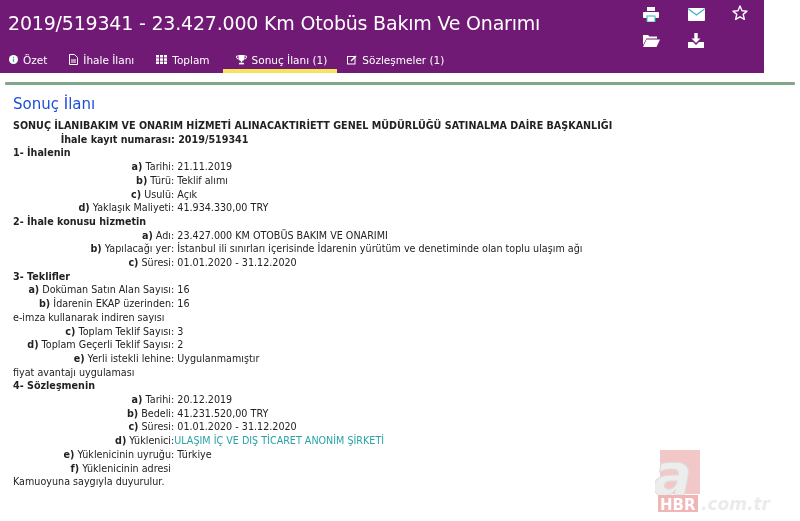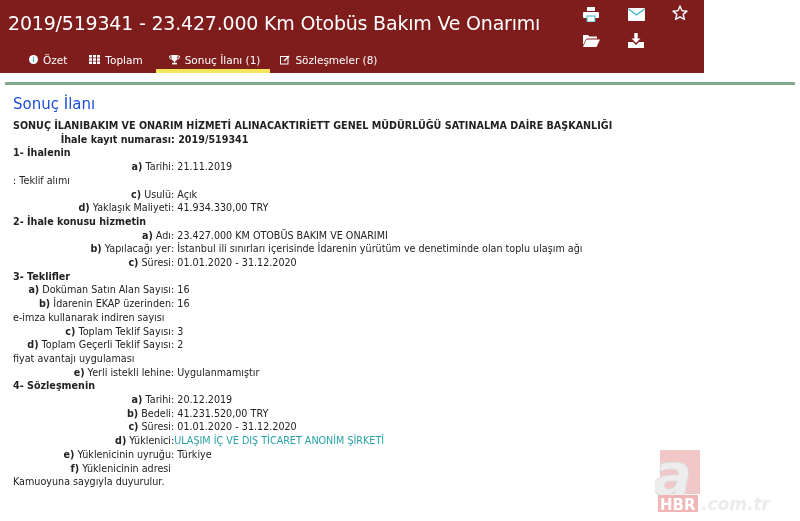--- a/index.html
+++ b/index.html
@@ -1,21 +1,21 @@
 <!DOCTYPE html>
 <html><head>
 <meta charset="utf-8">
 <style>
   * { box-sizing: border-box; margin: 0; padding: 0; }
   html, body { width: 800px; height: 521px; background: #ffffff; overflow: hidden; }
   body { font-family: "DejaVu Sans", "Liberation Sans", sans-serif; color: #333; position: relative; }
 
-  .header { position: absolute; left: 0; top: 0; width: 704px; height: 73px; background: #7f1d1d; }
+  .header { position: absolute; left: 0; top: 0; width: 764px; height: 73px; background: #701a75; }
   .title { position: absolute; left: 8px; top: 12px; font-size: 19px; color: #ffffff; letter-spacing: -0.2px; white-space: nowrap; }
-  .tabs { position: absolute; left: 0; top: 46px; height: 27px; display: flex; padding-left: 20px; }
+  .tabs { position: absolute; left: 0; top: 46px; height: 27px; display: flex; }
   .tab { position: relative; height: 27px; display: flex; align-items: center; padding: 0 9px; font-size: 10.5px; color: #ffffff; white-space: nowrap; cursor: pointer; }
   .tab .ic { margin-right: 5px; font-size: 10px; display: inline-flex; align-items: center; }
   .tab.active::after { content: ""; position: absolute; left: 0; right: 0; bottom: 0; height: 4px; background: #f4e55b; }
   .hdr-icons { position: absolute; right: 0; top: 0; width: 150px; height: 73px; }
   .hicon { position: absolute; width: 20px; height: 20px; display: flex; align-items: center; justify-content: center; cursor: pointer; }
 
   .content { position: absolute; left: 5px; top: 82px; width: 790px; }
   .sep { height: 3px; background: #7fa88a; border-radius: 1px; }
   .page-title { margin: 10px 0 0 8px; font-size: 15px; color: #1d4ed8; }
   .body-txt { margin: 6px 0 0 8px; font-size: 9.6px; line-height: 13.7px; color: #222; text-align: right; }
@@ -37,20 +37,29 @@
   <div class="tabs">
     <div class="tab">
       <span class="ic">
         <svg width="9" height="9" viewBox="0 0 10 10">
             <circle cx="5" cy="5" r="5" fill="#fff"></circle>
             <rect x="4.3" y="4" width="1.4" height="4" fill="#35b8bd"></rect>
             <circle cx="5" cy="2.6" r="0.8" fill="#35b8bd"></circle>
           </svg>
       </span>
       <span>Özet</span>
+    </div>
+    <div class="tab" style="padding-left:13px">
+      <span class="ic">
+        <svg width="9" height="11" viewBox="0 0 9 11">
+            <path d="M0.5 0.5h5l3 3v7h-8z" fill="none" stroke="#fff"></path>
+            <path d="M2 6h5M2 8h5" stroke="#fff"></path>
+          </svg>
+      </span>
+      <span>İhale İlanı</span>
     </div>
     <div class="tab" style="padding-left:13px">
       <span class="ic">
         <svg width="11" height="9" viewBox="0 0 11 9">
             <g fill="#fff">
               <rect x="0" y="0" width="3" height="2.5"></rect>
               <rect x="4" y="0" width="3" height="2.5"></rect>
               <rect x="8" y="0" width="3" height="2.5"></rect>
               <rect x="0" y="3.3" width="3" height="2.5"></rect>
               <rect x="4" y="3.3" width="3" height="2.5"></rect>
@@ -74,21 +83,21 @@
       </span>
       <span>Sonuç İlanı (1)</span>
     </div>
     <div class="tab" style="padding-left:10px">
       <span class="ic">
         <svg width="10" height="10" viewBox="0 0 10 10">
             <rect x="0.5" y="1.5" width="7.5" height="7.5" fill="none" stroke="#fff"></rect>
             <path d="M4 6l5-5" stroke="#fff" stroke-width="1.4"></path>
           </svg>
       </span>
-      <span>Sözleşmeler (8)</span>
+      <span>Sözleşmeler (1)</span>
     </div>
   </div>
 
   <div class="hdr-icons">
     <div class="hicon" style="left:27px; top:4px">
       <svg width="16" height="15" viewBox="0 0 16 15">
           <rect x="4" y="0" width="8" height="4" fill="#fff"></rect>
           <rect x="0" y="5" width="16" height="6" rx="1" fill="#fff"></rect>
           <rect x="4" y="9" width="8" height="6" fill="#fff" stroke="#35b8bd" stroke-width="1"></rect>
         </svg>
@@ -130,20 +139,21 @@
       <span class="lbl">İhale kayıt numarası</span>
       <span class="val">:  2019/519341</span>
     </div>
 
     <div class="row bold">1- İhalenin</div>
     <div class="row">
         <span class="lbl"><b>a)</b><span> Tarihi</span></span>
         <span class="val">:  21.11.2019</span>
       </div>
     <div class="row">
+        <span class="lbl"><b>b)</b><span> Türü</span></span>
         <span class="val">:  Teklif alımı</span>
       </div>
     <div class="row">
         <span class="lbl"><b>c)</b><span> Usulü</span></span>
         <span class="val">:  Açık</span>
       </div>
     <div class="row">
         <span class="lbl"><b>d)</b><span> Yaklaşık Maliyeti</span></span>
         <span class="val">:  41.934.330,00 TRY</span>
       </div>
@@ -173,25 +183,25 @@
       </div>
     <div class="row">e-imza kullanarak indiren sayısı</div>
     <div class="row">
         <span class="lbl"><b>c)</b><span> Toplam Teklif Sayısı</span></span>
         <span class="val">:  3</span>
       </div>
     <div class="row">
         <span class="lbl"><b>d)</b><span> Toplam Geçerli Teklif Sayısı</span></span>
         <span class="val">:  2</span>
       </div>
-    <div class="row">fiyat avantajı uygulaması</div>
     <div class="row">
         <span class="lbl"><b>e)</b><span> Yerli istekli lehine</span></span>
         <span class="val">:  Uygulanmamıştır</span>
       </div>
+    <div class="row">fiyat avantajı uygulaması</div>
 
     <div class="row bold">4- Sözleşmenin</div>
     <div class="row">
         <span class="lbl"><b>a)</b><span> Tarihi</span></span>
         <span class="val">:  20.12.2019</span>
       </div>
     <div class="row">
         <span class="lbl"><b>b)</b><span> Bedeli</span></span>
         <span class="val">:  41.231.520,00 TRY</span>
       </div>

